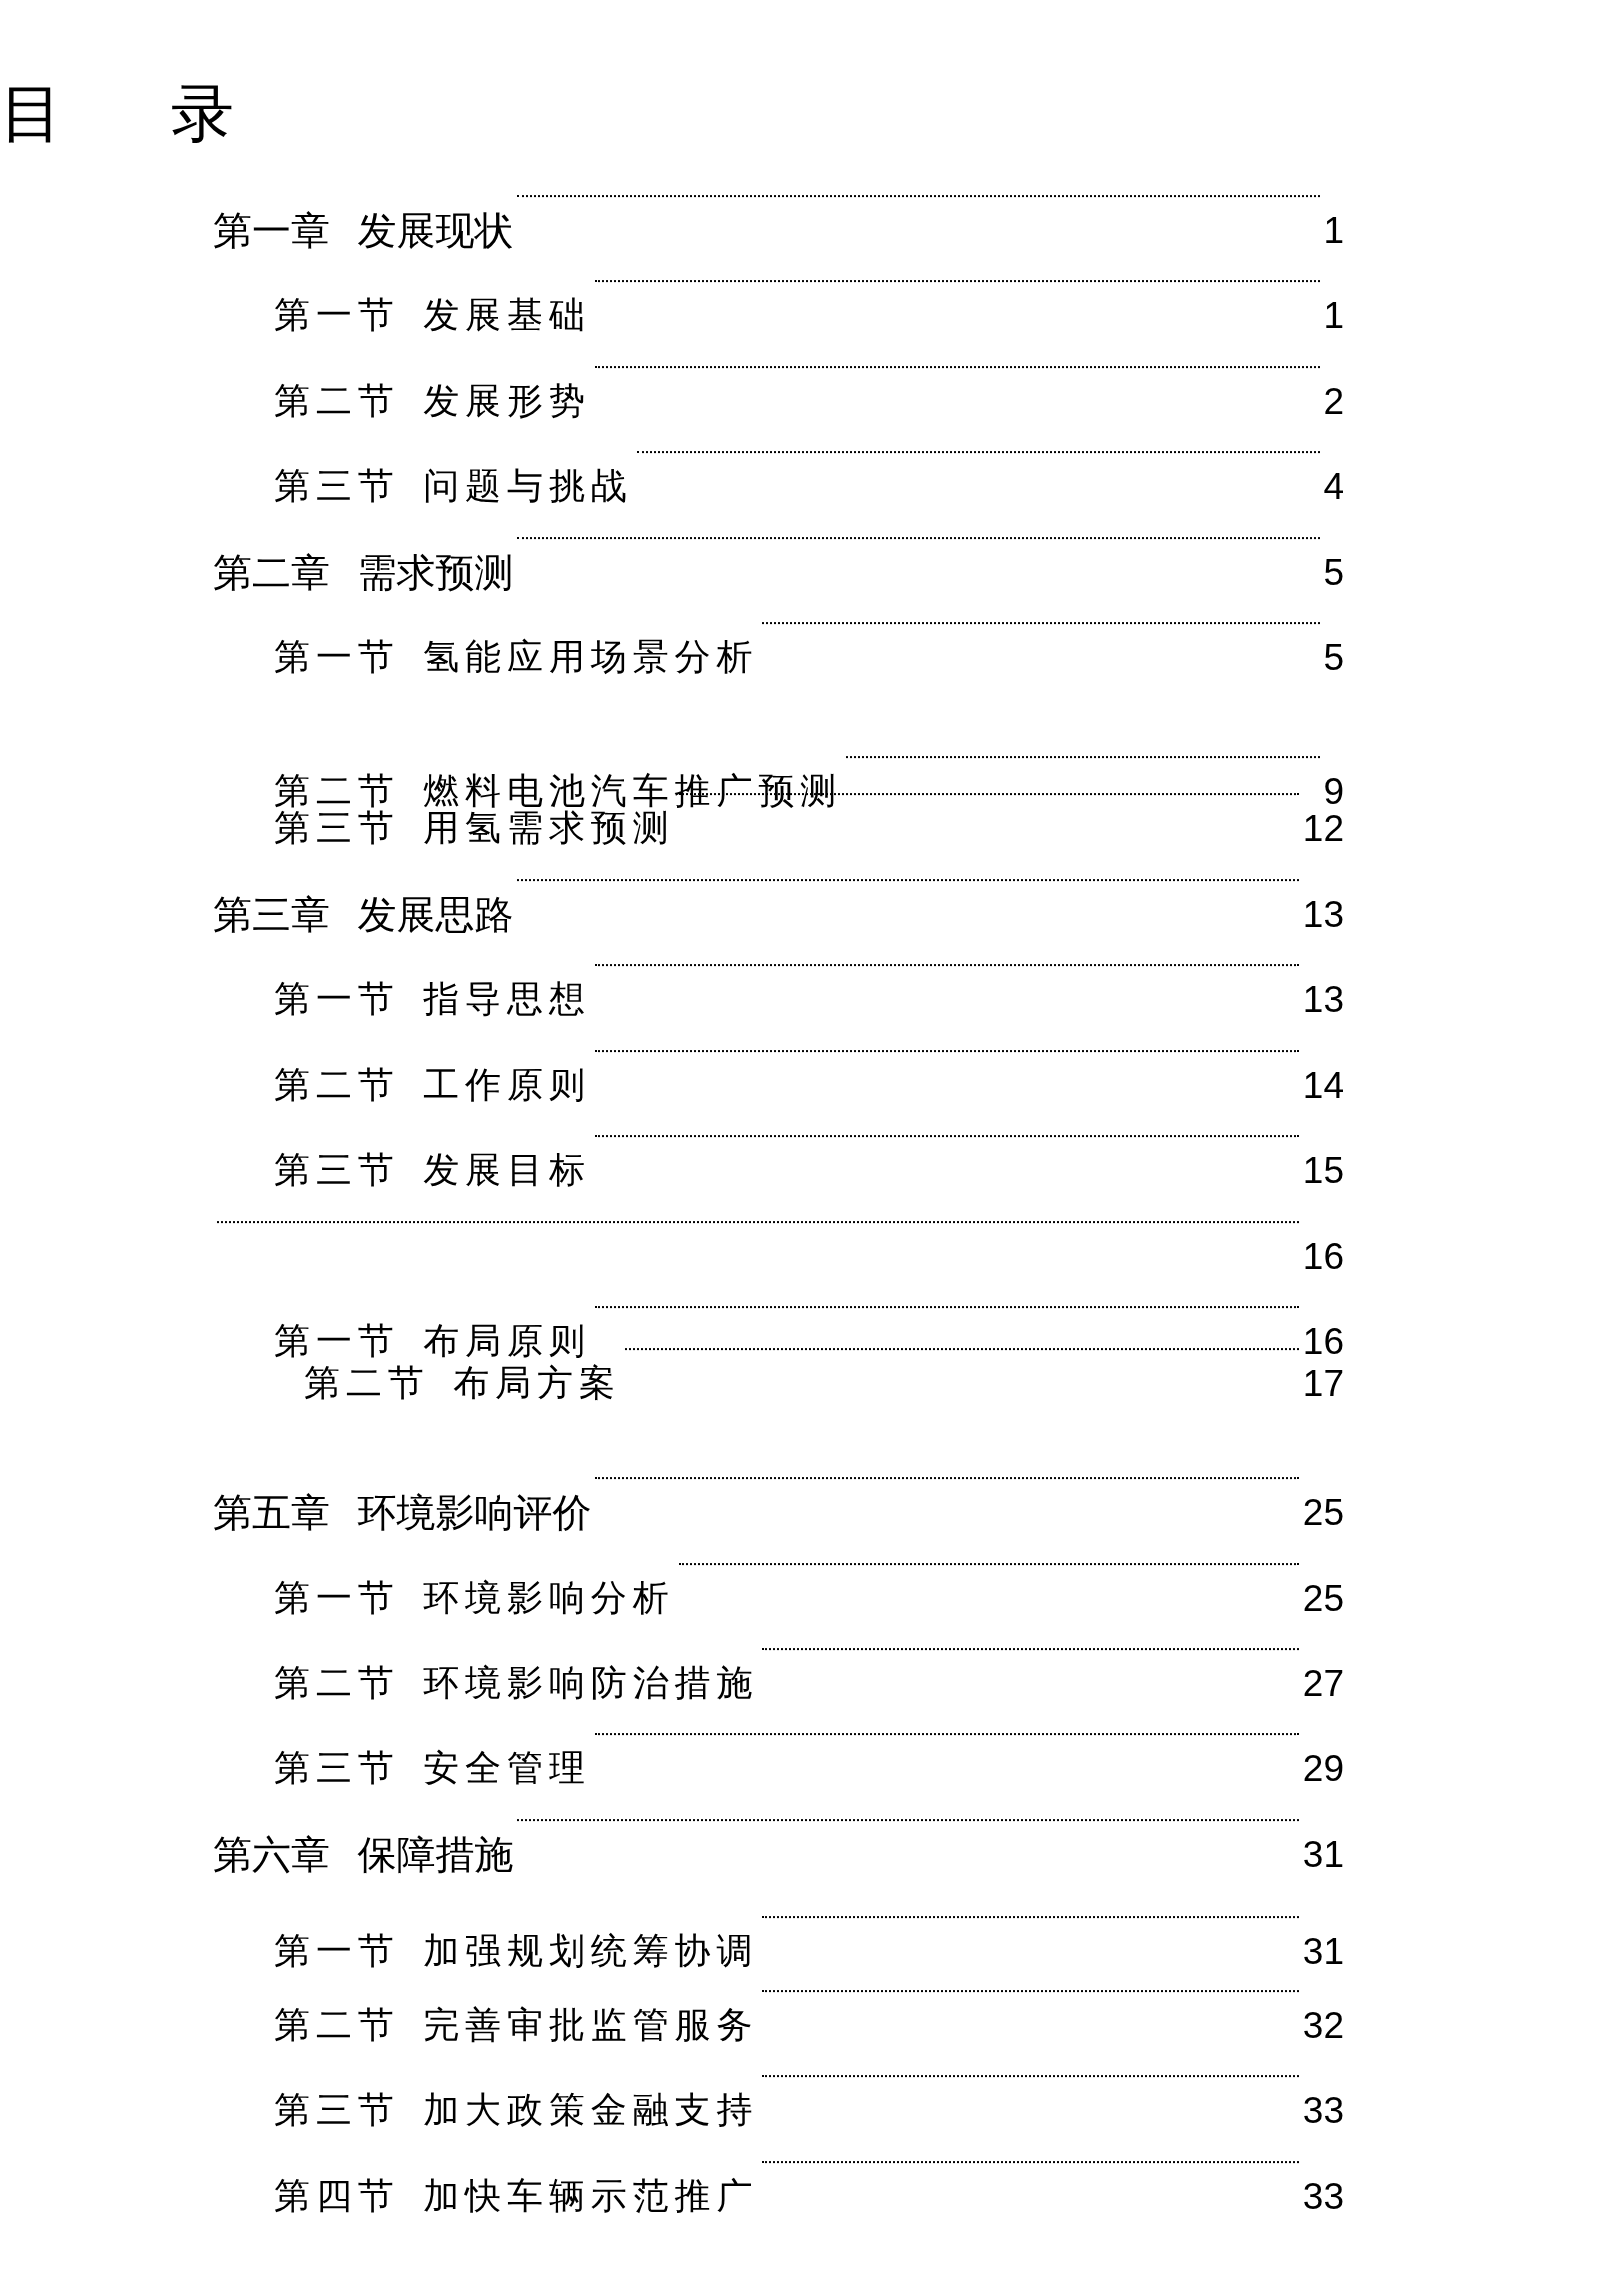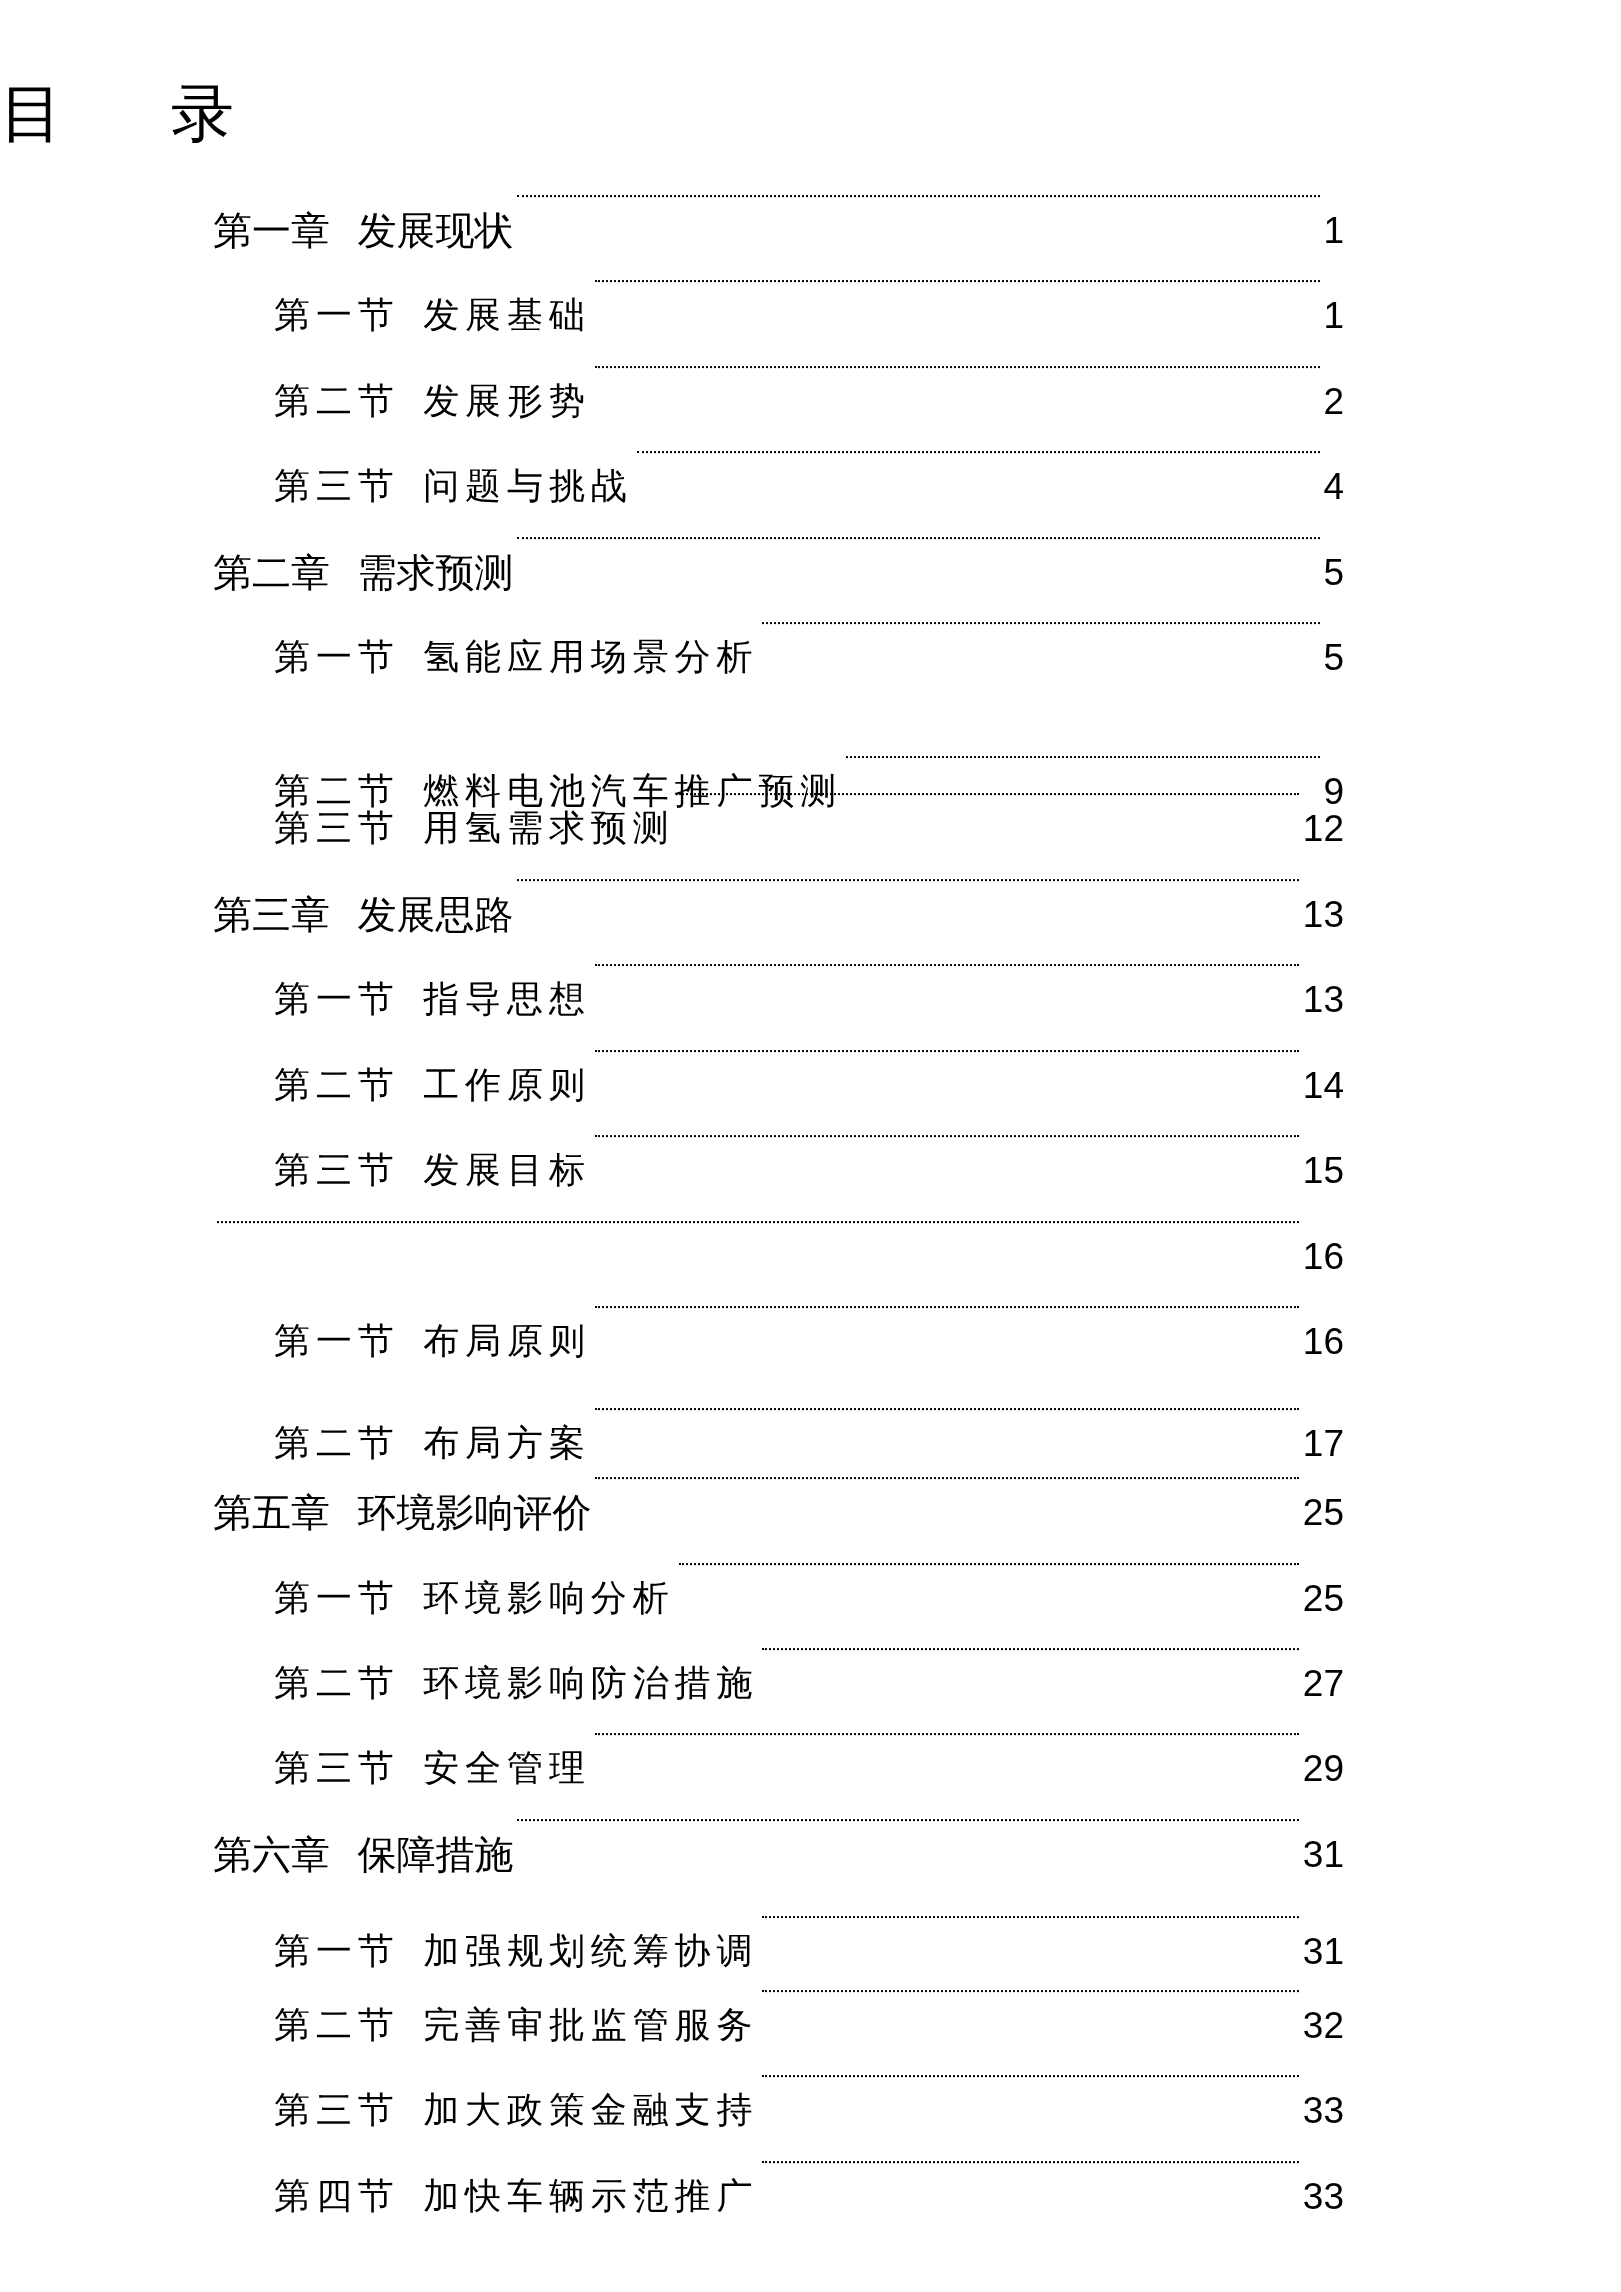--- a/index.html
+++ b/index.html
@@ -97,21 +97,21 @@
     </div>
     <div class="row chapter" style="top: 1026px;">
       <span class="leader"></span>
       <span class="page">16</span>
     </div>
     <div class="row section" style="top: 1111px;">
       <span class="label"><span class="num-prefix">第一节</span><span>布局原则</span></span>
       <span class="leader"></span>
       <span class="page">16</span>
     </div>
-    <div class="row section" style="top: 1213px;">
+    <div class="row section" style="top: 1153px; margin-left: 30px;">
       <span class="label"><span class="num-prefix">第二节</span><span>布局方案</span></span>
       <span class="leader"></span>
       <span class="page">17</span>
     </div>
     <div class="row chapter" style="top: 1282px;">
       <span class="label"><span class="num-prefix">第五章</span><span>环境影响评价</span></span>
       <span class="leader"></span>
       <span class="page">25</span>
     </div>
     <div class="row section" style="top: 1368px;">

